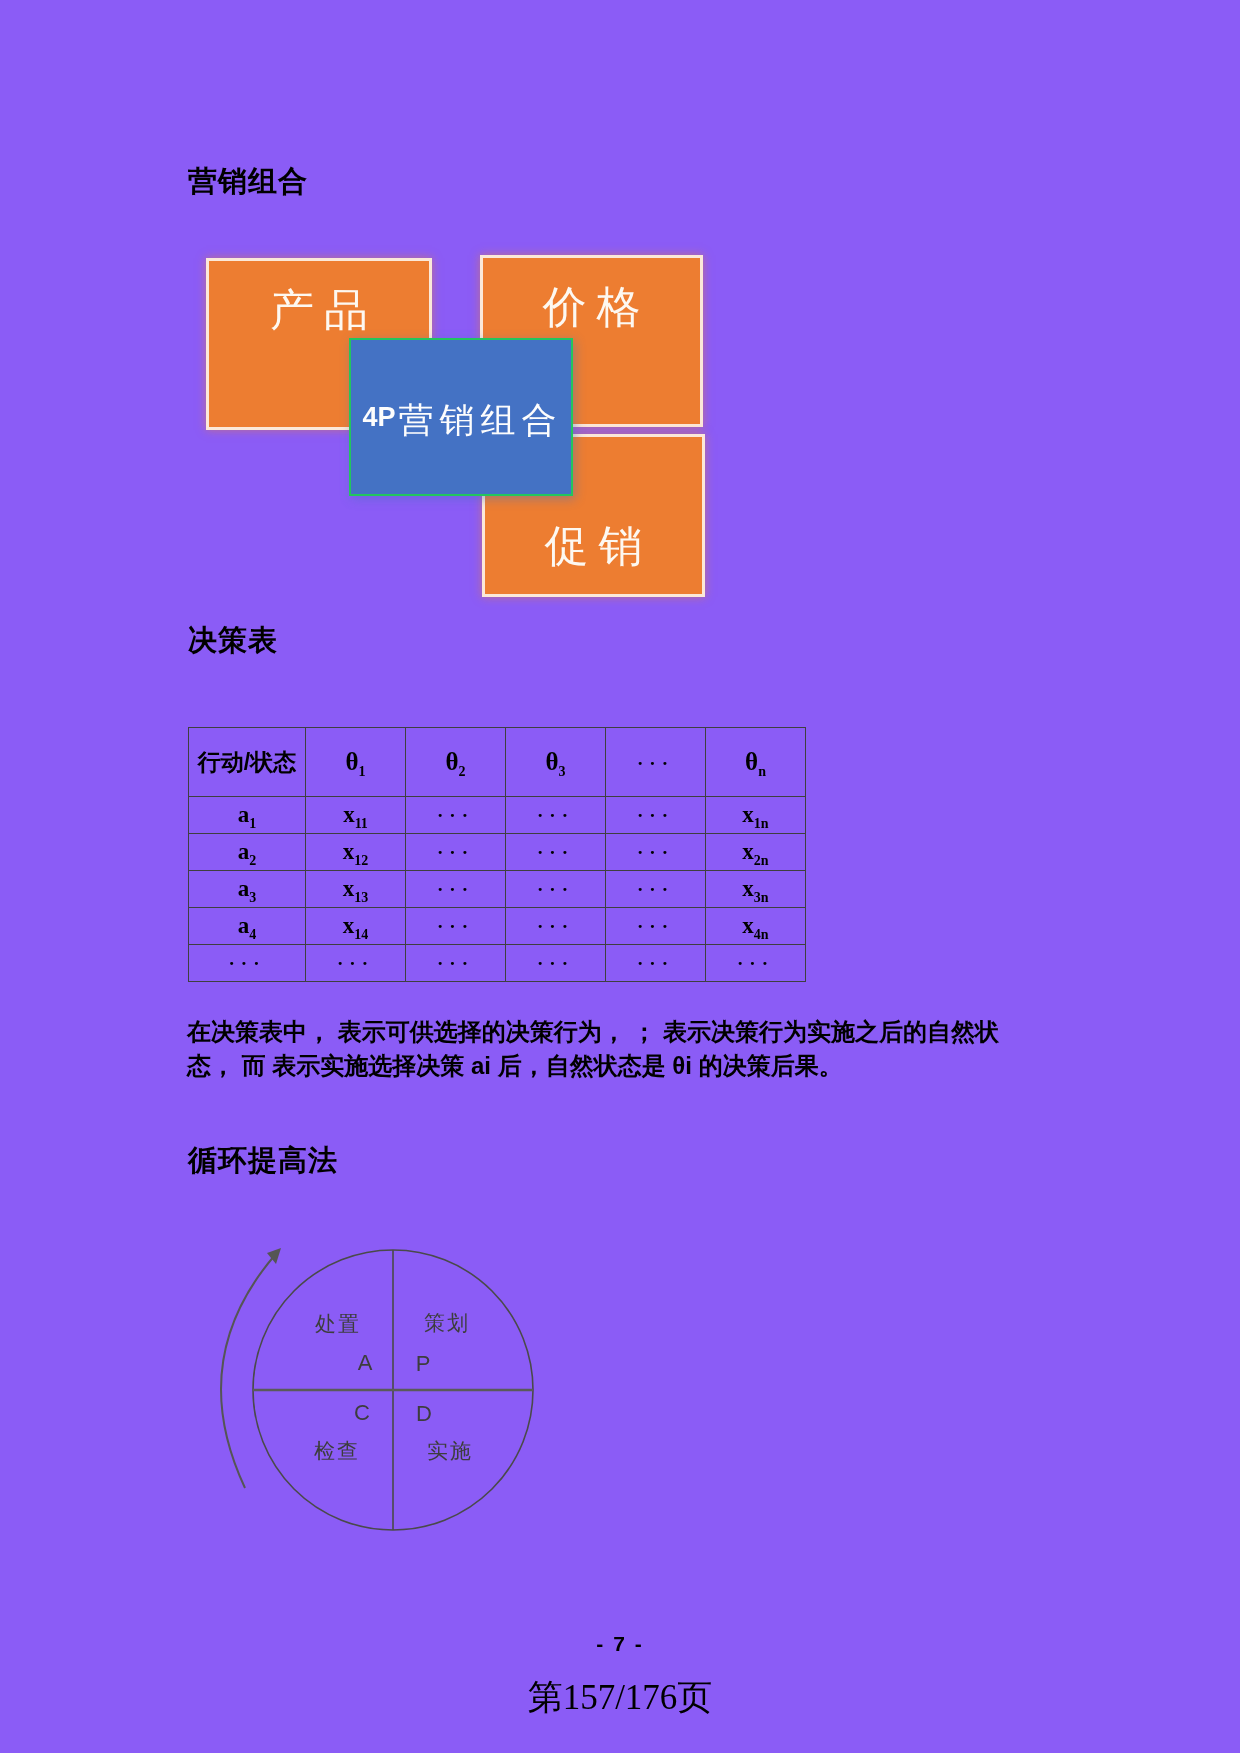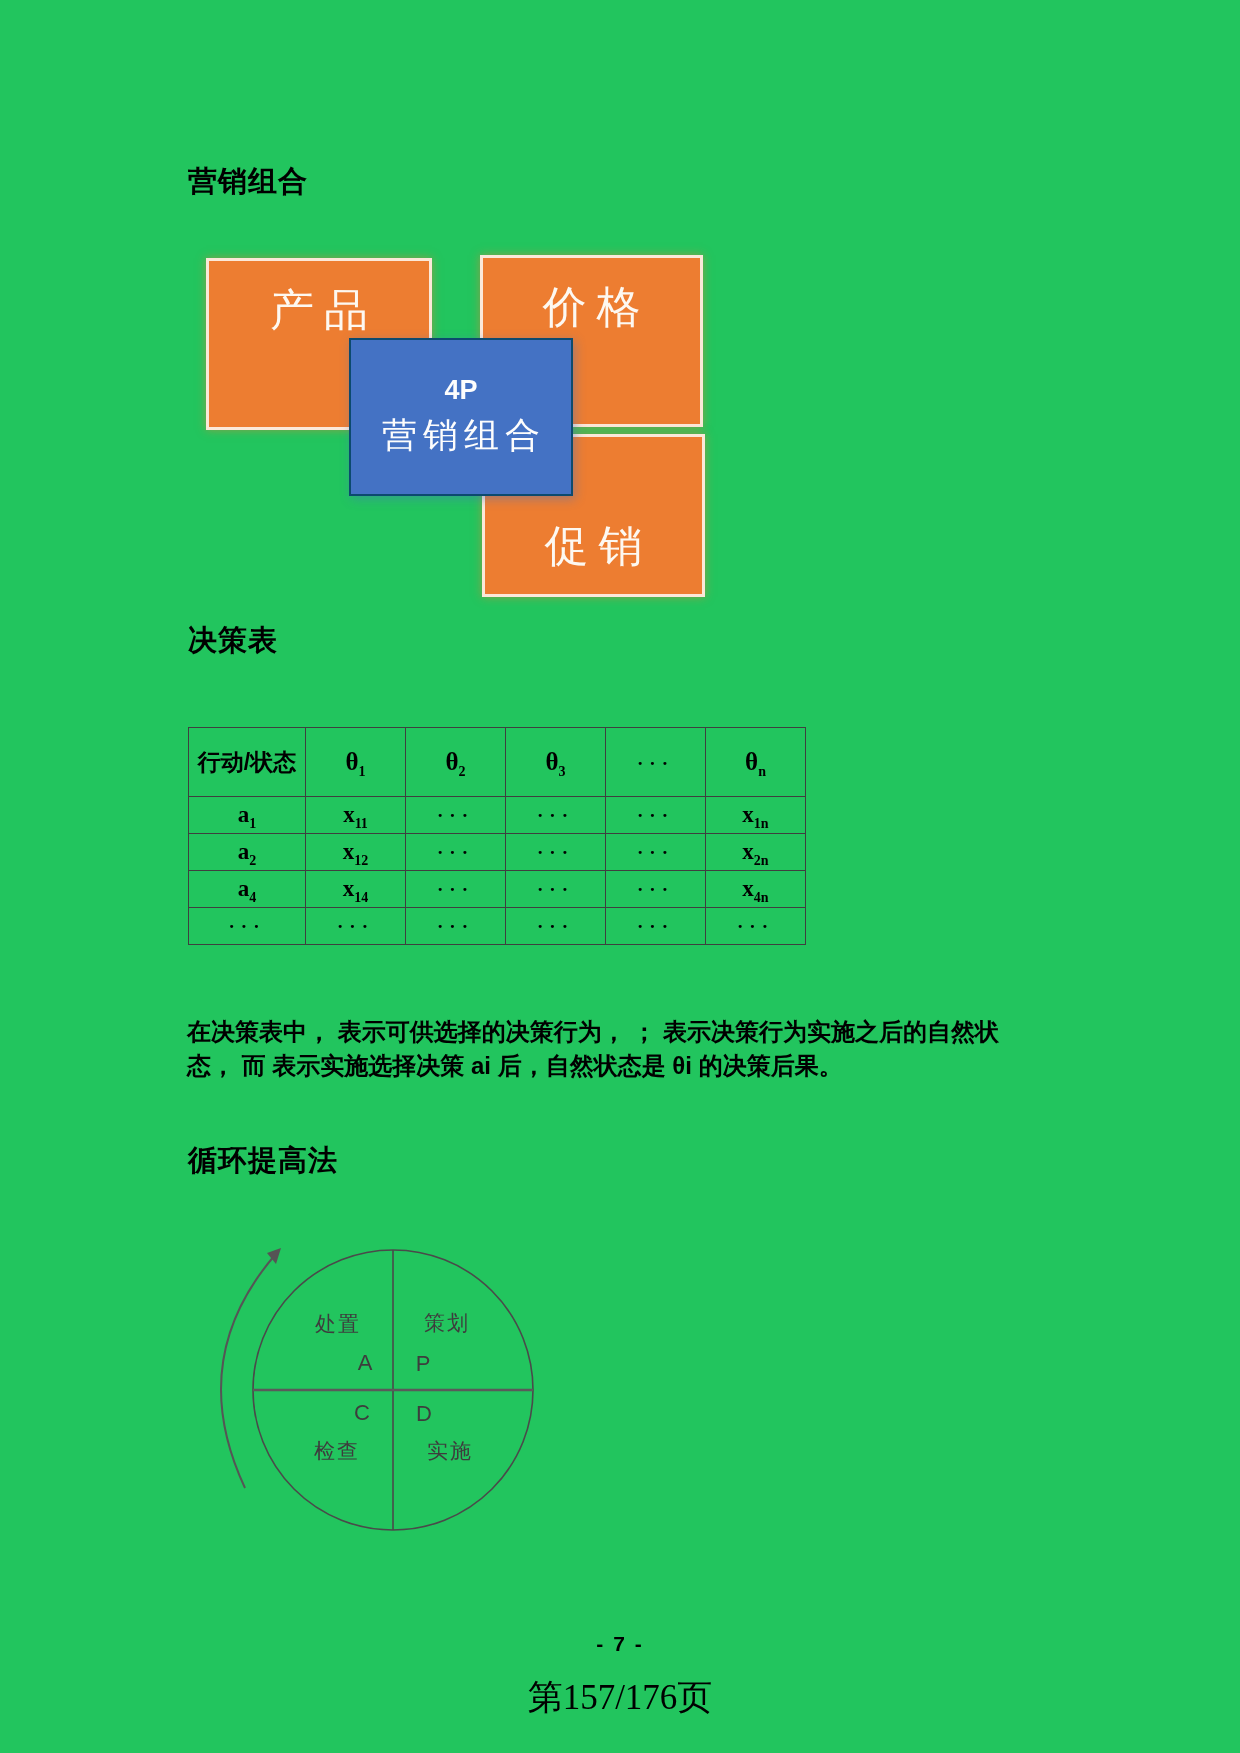--- a/index.html
+++ b/index.html
@@ -1,19 +1,19 @@
 <!DOCTYPE html>
 <html><head>
 <meta charset="utf-8">
 <style>
   html,body{margin:0;padding:0;background:#e8e8e8;}
   .page{
     position:relative;
     width:1240px;height:1753px;
-    background:#22c55e;
+    background:#8b5cf6;
     font-family:"Liberation Sans",sans-serif;
     color:#000;
     overflow:hidden;
     margin:0 auto;
   }
   .heading{
     position:absolute;left:188px;
     font-weight:bold;font-size:29px;line-height:1.15;
     color:#000;letter-spacing:1px;
   }
@@ -31,23 +31,23 @@
     box-sizing:border-box;
   }
   .fourp .obox span{transform:translateX(5px);}
   .obox.tl{left:6px;top:3px;width:226px;height:172px;align-items:flex-start;padding-top:20px;}
   .obox.tr{left:280px;top:0;width:223px;height:172px;align-items:flex-start;padding-top:20px;}
   .obox.bl{left:2px;top:179px;width:224px;height:163px;align-items:flex-end;padding-bottom:18px;}
   .obox.br{left:282px;top:179px;width:223px;height:163px;align-items:flex-end;padding-bottom:18px;}
   .fourp .bluebox{
     position:absolute;left:149px;top:83px;width:224px;height:158px;
     background:var(--blue);
-    border:2px solid #0c4a6e;
+    border:2px solid #22c55e;
     box-shadow:2px 3px 10px rgba(68,114,196,.45);
-    display:flex;flex-direction:column;align-items:center;justify-content:center;
+    display:flex;flex-direction:row;align-items:center;justify-content:center;
     color:#fdfdfd;box-sizing:border-box;
   }
   .bluebox .l1{font-weight:bold;font-size:27px;font-family:"Liberation Sans",sans-serif;}
   .bluebox .l2{font-family:"Liberation Serif",serif;font-size:35px;letter-spacing:6px;margin-top:6px;transform:translateX(3px);}
   
   table.decision{
     position:absolute;left:188px;top:727px;
     border-collapse:collapse;table-layout:fixed;
     width:616px;
     font-family:"Liberation Serif",serif;
@@ -143,20 +143,28 @@
           <td><span class="dots">···</span></td>
           <td>x<sub>1n</sub></td>
         </tr>
         <tr>
           <td>a<sub>2</sub></td>
           <td>x<sub>12</sub></td>
           <td><span class="dots">···</span></td>
           <td><span class="dots">···</span></td>
           <td><span class="dots">···</span></td>
           <td>x<sub>2n</sub></td>
+        </tr>
+        <tr>
+          <td>a<sub>3</sub></td>
+          <td>x<sub>13</sub></td>
+          <td><span class="dots">···</span></td>
+          <td><span class="dots">···</span></td>
+          <td><span class="dots">···</span></td>
+          <td>x<sub>3n</sub></td>
         </tr>
         <tr>
           <td>a<sub>4</sub></td>
           <td>x<sub>14</sub></td>
           <td><span class="dots">···</span></td>
           <td><span class="dots">···</span></td>
           <td><span class="dots">···</span></td>
           <td>x<sub>4n</sub></td>
         </tr>
         <tr>

